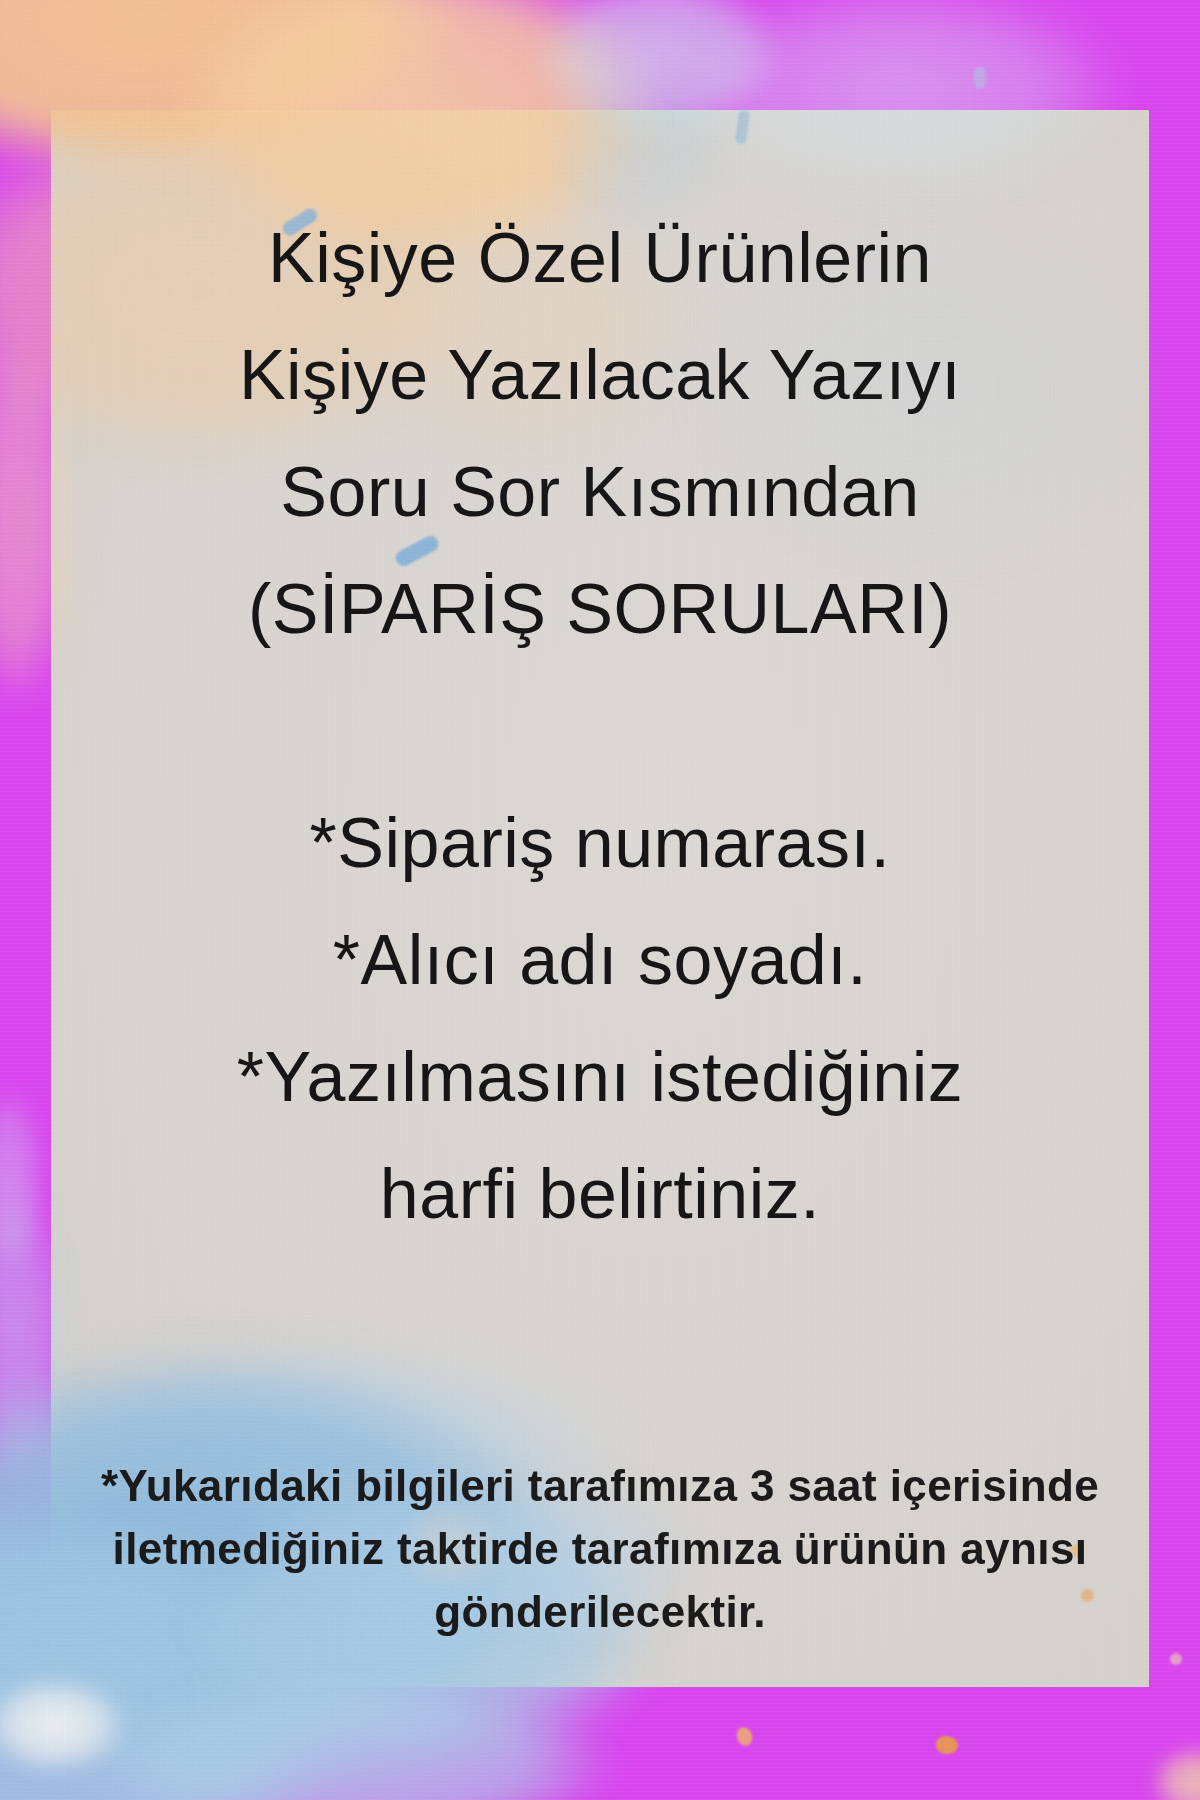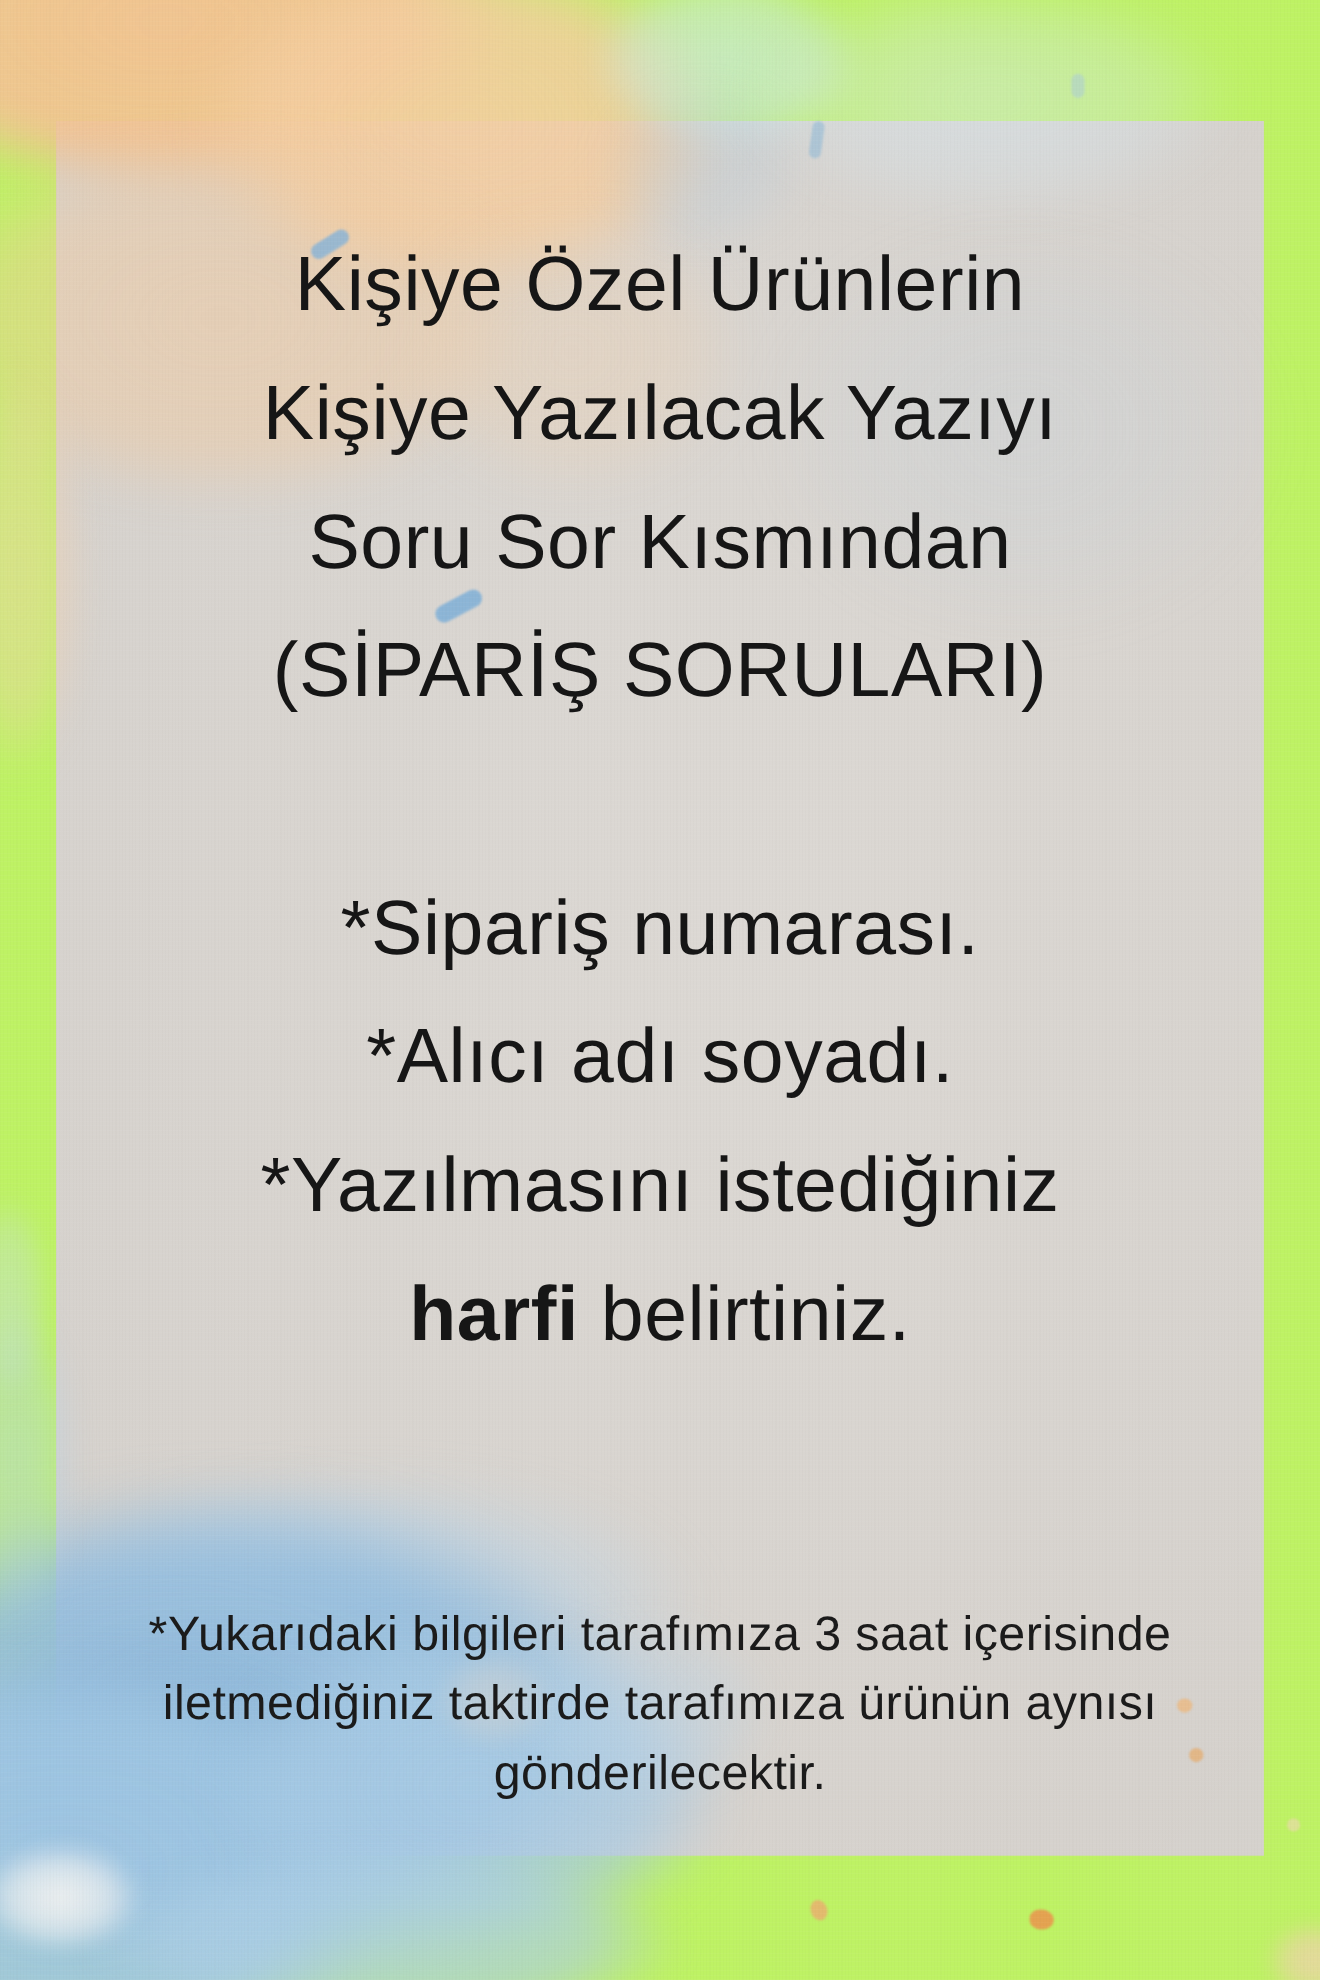--- a/index.html
+++ b/index.html
@@ -1,21 +1,21 @@
 <!DOCTYPE html>
 <html><head>
 <meta charset="utf-8">
 <style>
   html,body{margin:0;padding:0;}
   body{background:#e8e8e8;}
   .page{
     position:relative;
     width:1200px;height:1800px;
     margin:0 auto;
-    background:#bef264;
+    background:#d946ef;
     overflow:hidden;
     font-family:"Liberation Sans","DejaVu Sans",sans-serif;
   }
   
   .texture{
     position:absolute;inset:0;z-index:5;
     background-image:
       repeating-linear-gradient(90deg, rgba(110,100,90,0.022) 0 1px, rgba(255,255,255,0) 1px 3px),
       repeating-linear-gradient(0deg, rgba(255,255,255,0.03) 0 1px, rgba(0,0,0,0) 1px 4px);
   }
@@ -64,28 +64,29 @@
   
   .main-text{
     position:absolute;z-index:10;
     left:51px;top:200px;width:1098px;
     text-align:center;
     color:#161616;
     font-size:70px;line-height:117px;
     letter-spacing:0.5px;
   }
   .tline{height:117px;white-space:nowrap;}
-  .bold-word{font-weight:700;}
+  .bold-word{font-weight:400;}
   .footnote{
     position:absolute;z-index:10;
     left:51px;top:1454px;width:1098px;
     text-align:center;
     color:#1b1b1b;
     font-size:44px;line-height:63px;
     letter-spacing:0.4px;
+    font-weight:bold;
   }
   .fline{height:63px;white-space:nowrap;}
 </style>
 </head>
 <body>
 
 <div class="page">
 
   <div class="card"></div>
 

